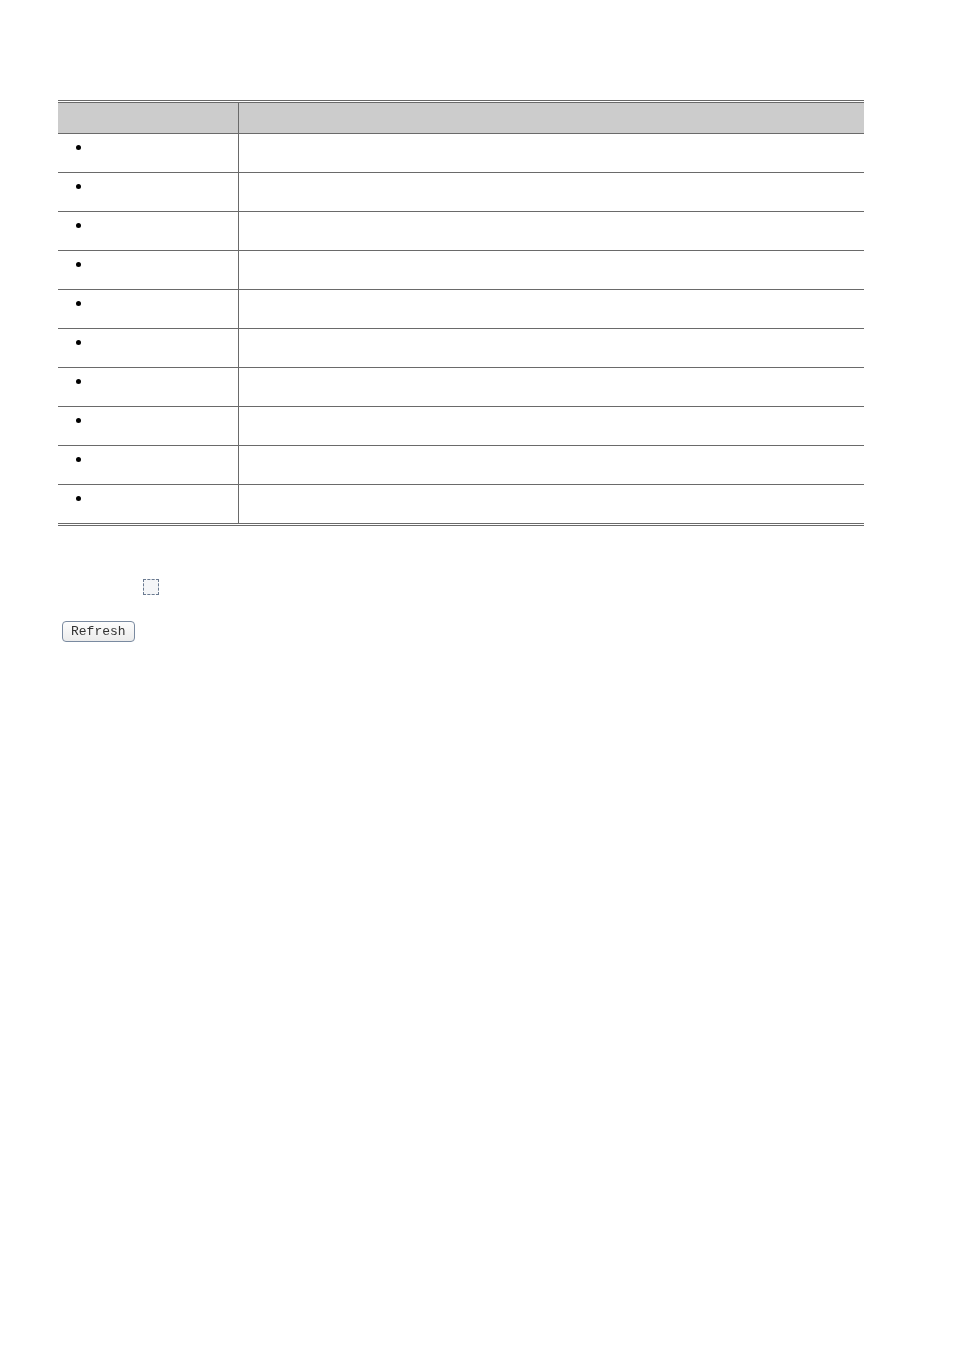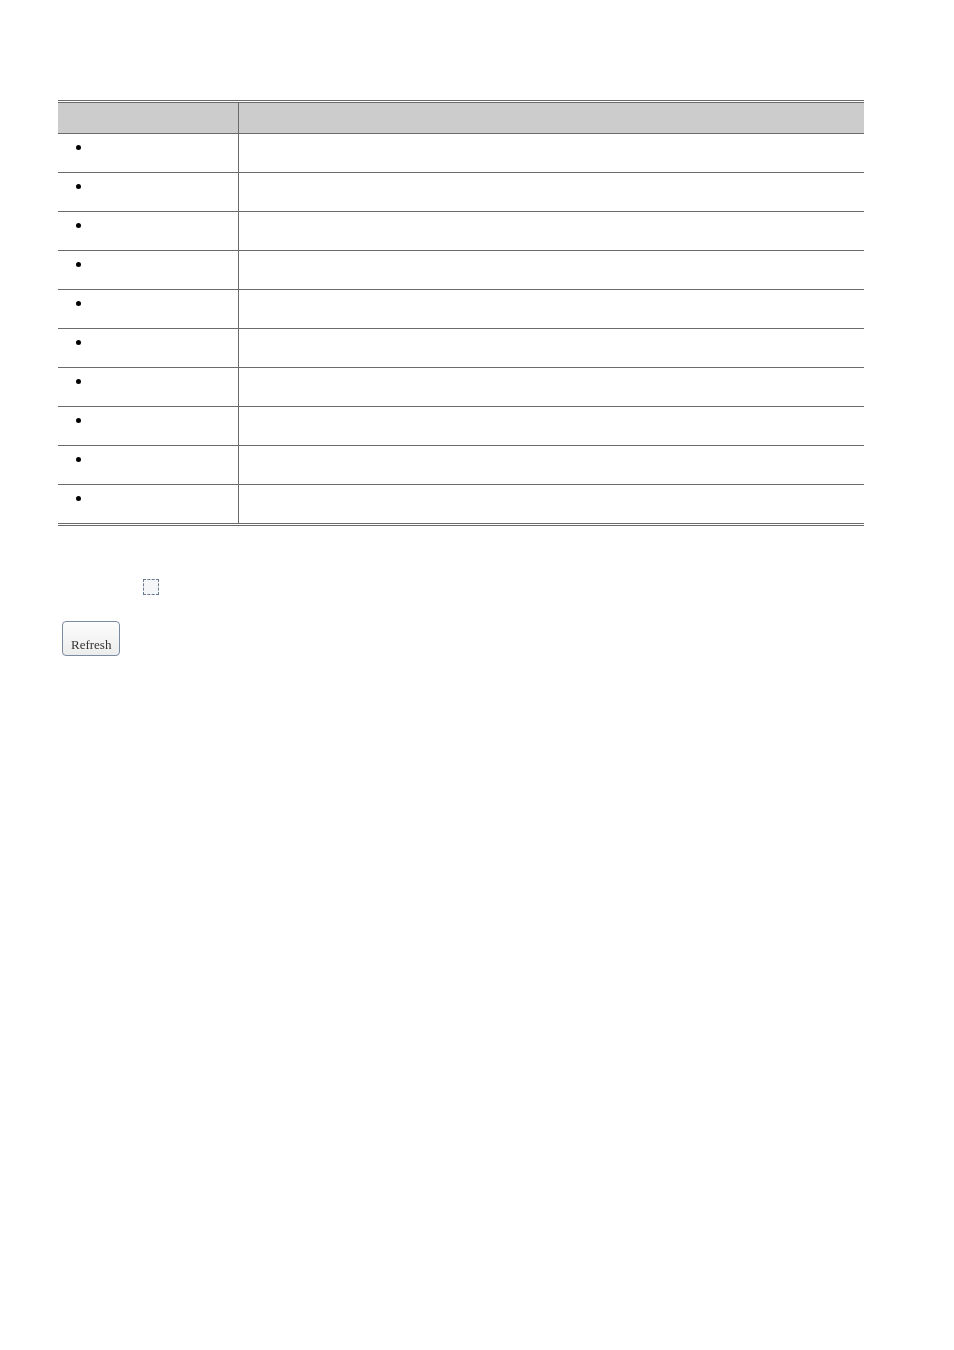--- a/index.html
+++ b/index.html
@@ -67,22 +67,22 @@
     display: inline-block;
     width: 14px;
     height: 14px;
     border: 1px dashed #6a7a90;
     background: #f5f6f8;
     vertical-align: middle;
   }
   .refresh-btn {
     display: inline-block;
     margin-left: 4px;
-    padding: 15px 8px 2px 8px;
-    font-family: Liberation Serif, serif;
+    padding: 2px 8px 2px 8px;
+    font-family: Liberation Mono, monospace;
     font-size: 13px;
     color: #333;
     background: linear-gradient(#fdfdfd, #ececec);
     border: 1px solid #7a8aa0;
     border-radius: 4px;
     cursor: pointer;
   }
 </style>
 </head>
 <body>

